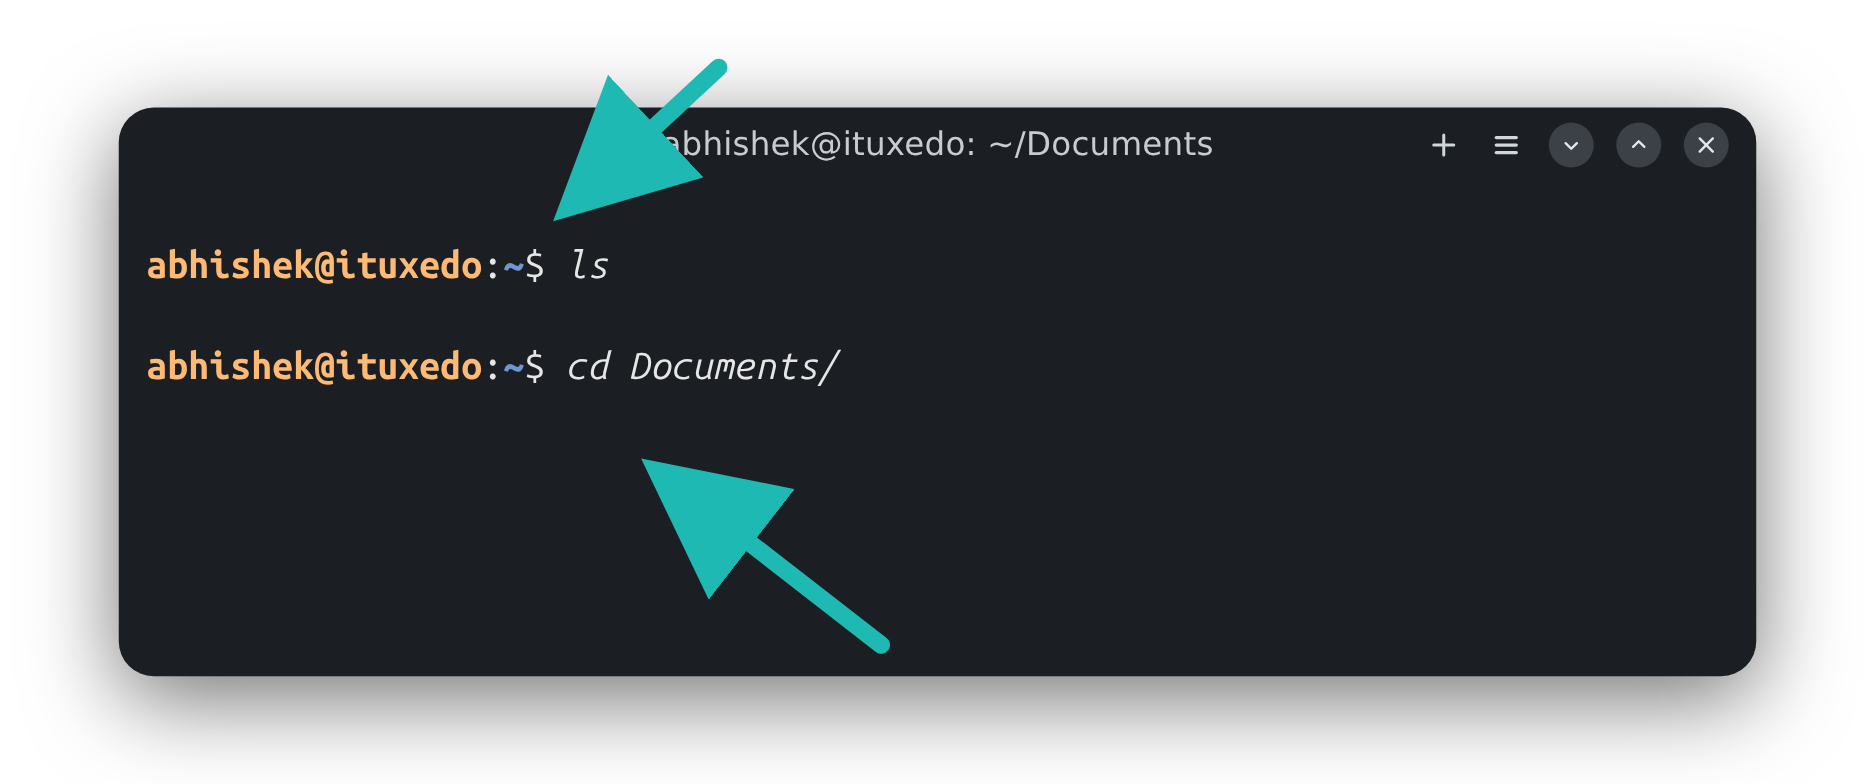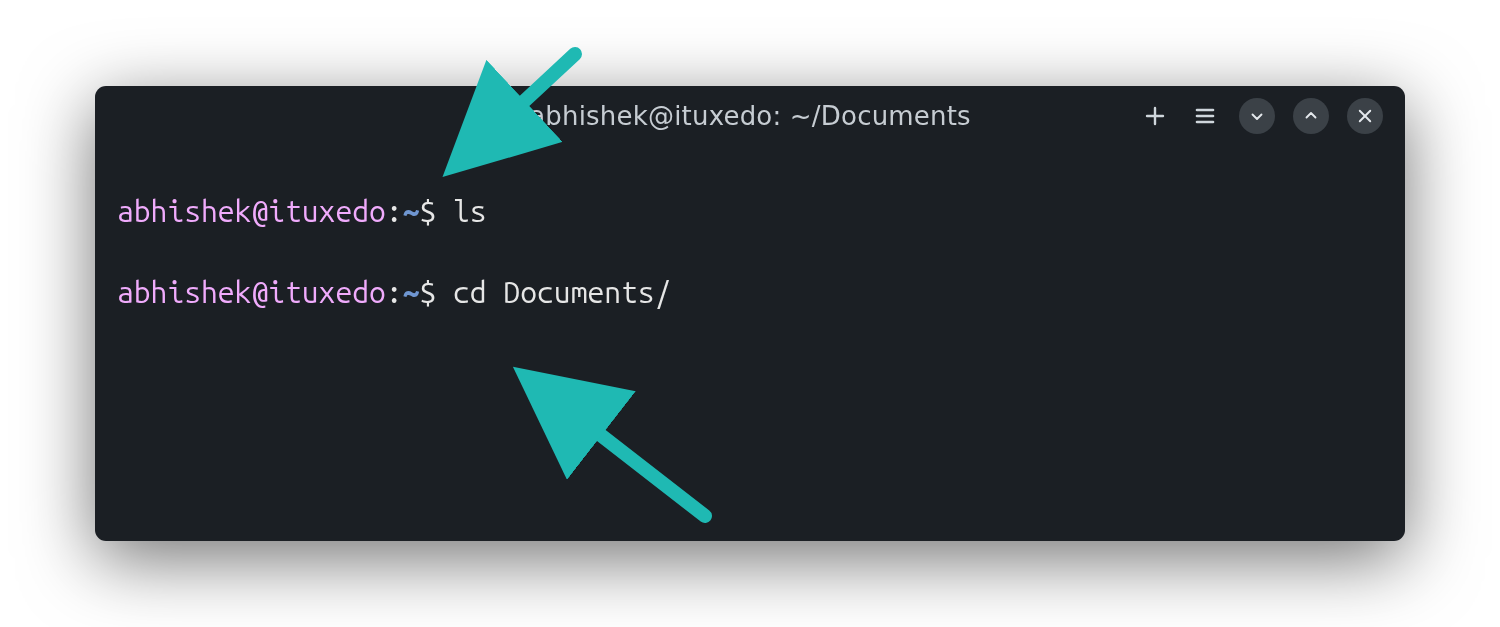--- a/index.html
+++ b/index.html
@@ -17,21 +17,21 @@
       width: 1310px;
       height: 455px;
     }
     .shadow-wrap {
       filter: drop-shadow(0px 18px 36px rgba(0,0,0,0.55));
     }
     .terminal-window {
       width: 1310px;
       height: 455px;
       background: #1b1f24;
-      border-radius: 11px;
+      border-radius: 28px;
       overflow: hidden;
       display: flex;
       flex-direction: column;
     }
     .titlebar {
       height: 60px;
       display: flex;
       align-items: center;
       position: relative;
       padding: 0 22px;
@@ -80,25 +80,25 @@
       flex: 1;
       padding: 4px 22px 18px 22px;
       font-family: "Ubuntu Mono", "DejaVu Sans Mono", "Menlo", monospace;
       font-size: 30px;
       font-weight: 700;
       line-height: 1.35;
       color: #e6e6e6;
       white-space: pre;
       position: relative;
     }
-    .user { color: #f0abfc; font-weight: 400; }
+    .user { color: #fdba74; font-weight: 700; }
     .sep  { color: #e6e6e6; font-weight: 400; }
     .path { color: #6f96d1; font-weight: 700; }
     .dollar { color: #e6e6e6; font-weight: 400; }
-    .cmd  { color: #e6e6e6; font-weight: 400; }
+    .cmd  { color: #e6e6e6; font-weight: 400; font-style: italic; }
     .dir  { color: #88a7d9; font-weight: 700; }
     .row { display: block; }
 
     .cursor-block {
       display: inline-block;
       width: 16px;
       height: 30px;
       background: #d8d8d8;
       vertical-align: -4px;
       margin-left: 6px;

